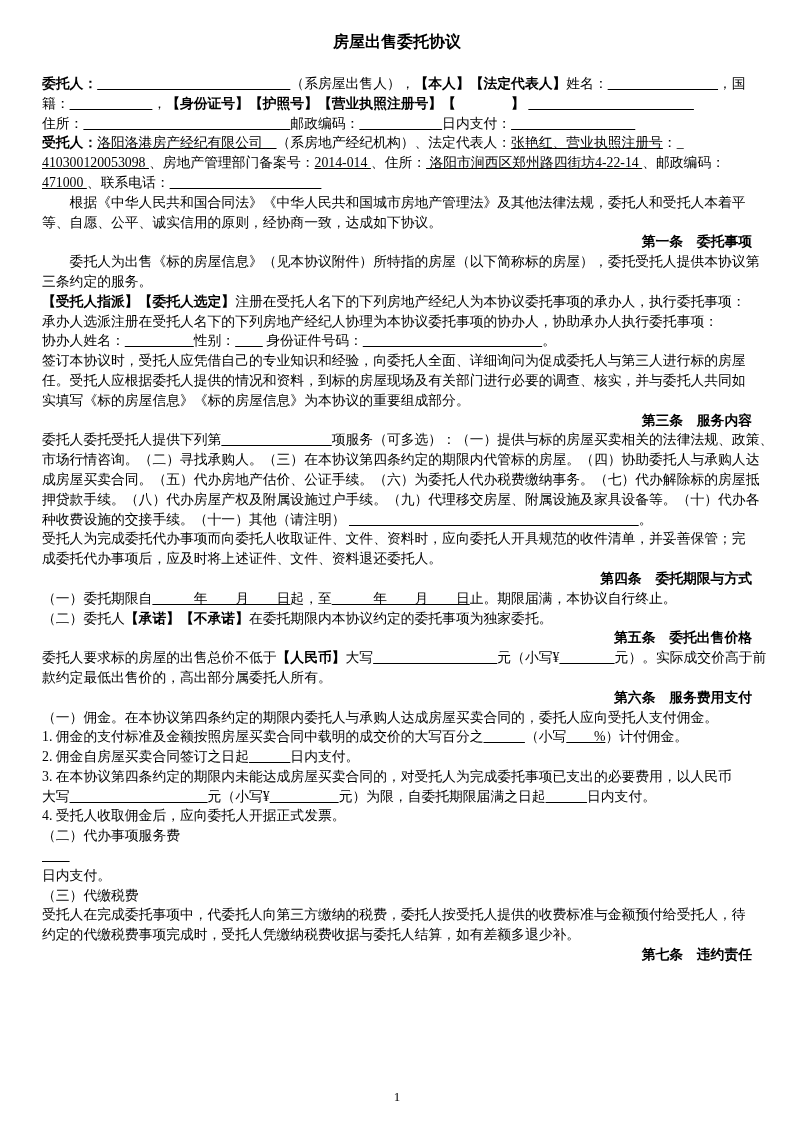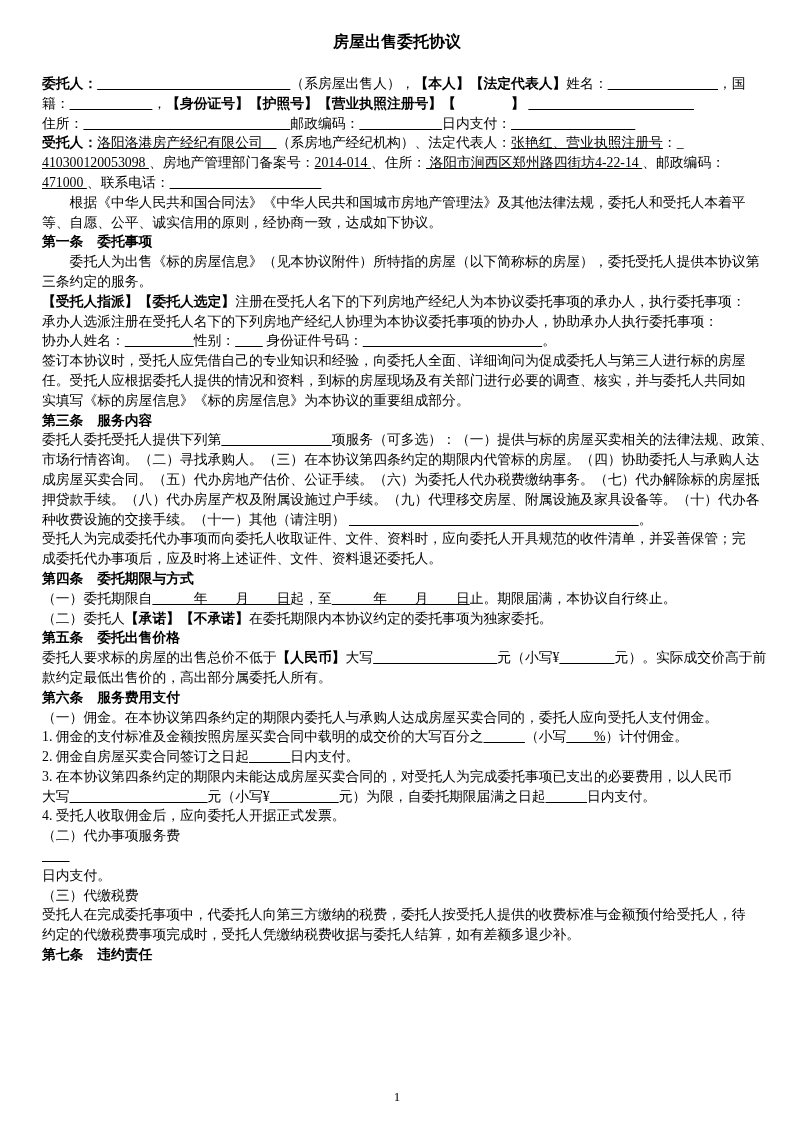--- a/index.html
+++ b/index.html
@@ -18,21 +18,21 @@
   }
   .title{
     font-size:16px;
     font-weight:bold;
     text-align:center;
     margin:2px 0 22px 0;
     line-height:20px;
   }
   .line{white-space:pre;height:19.8px;}
   .line.indent{text-indent:2em;}
-  .line.heading{font-weight:bold;}
+  .line.heading{font-weight:bold;text-align:right;}
   .b{font-weight:bold;}
   .u{text-decoration:underline;}
   .footer{
     position:absolute;
     bottom:16px;left:0;right:0;
     text-align:center;
     font-size:13px;
   }
 </style>
 </head>

